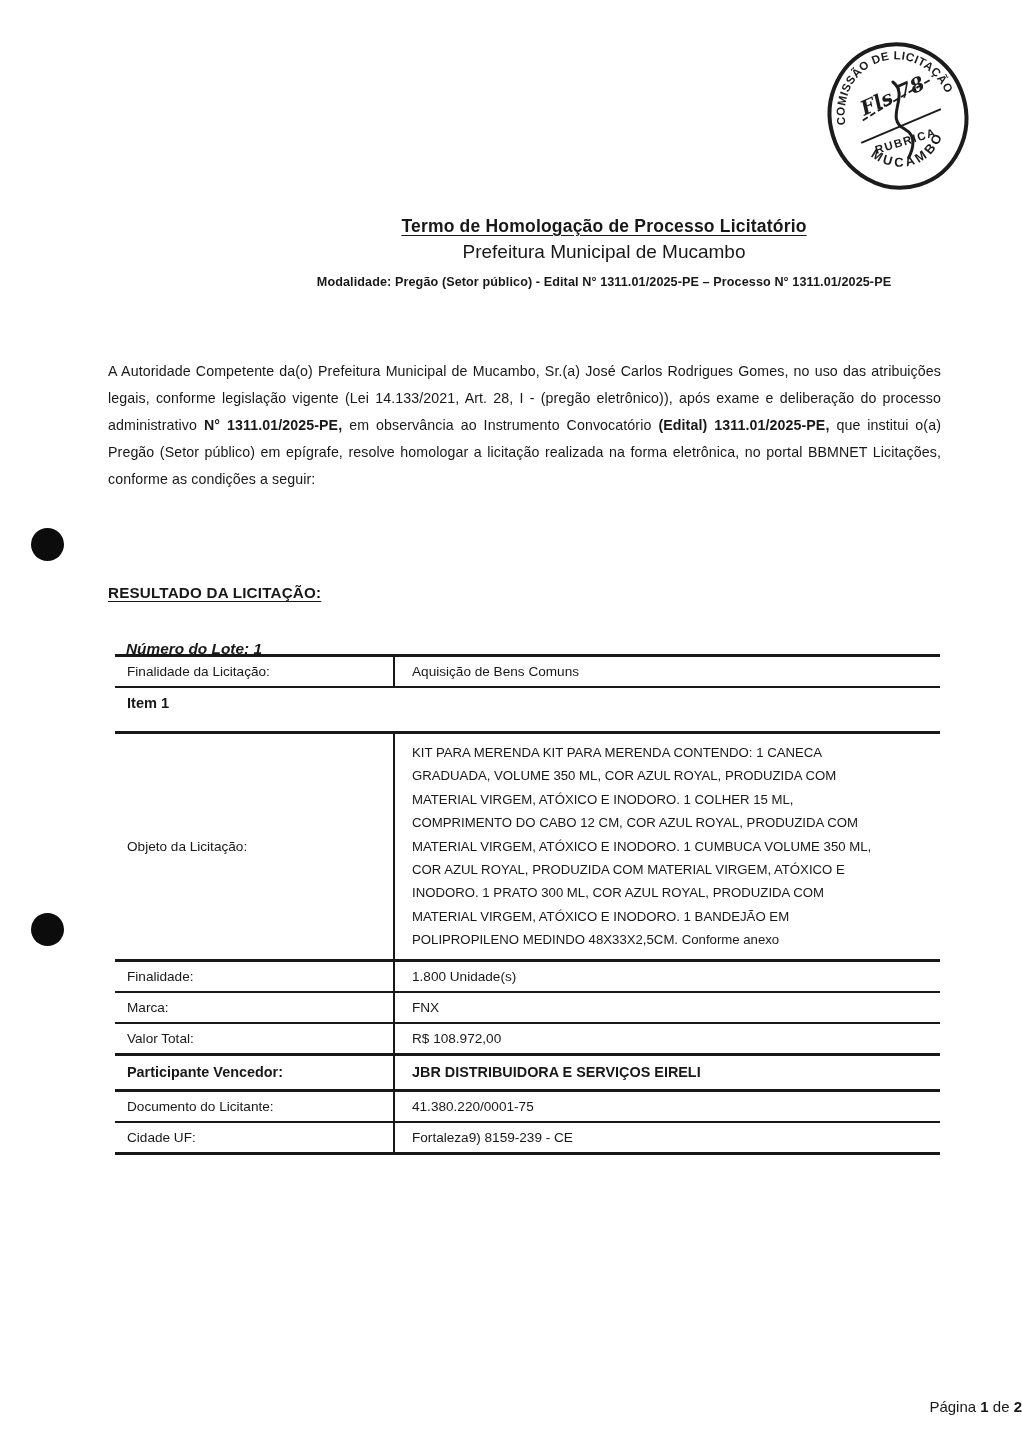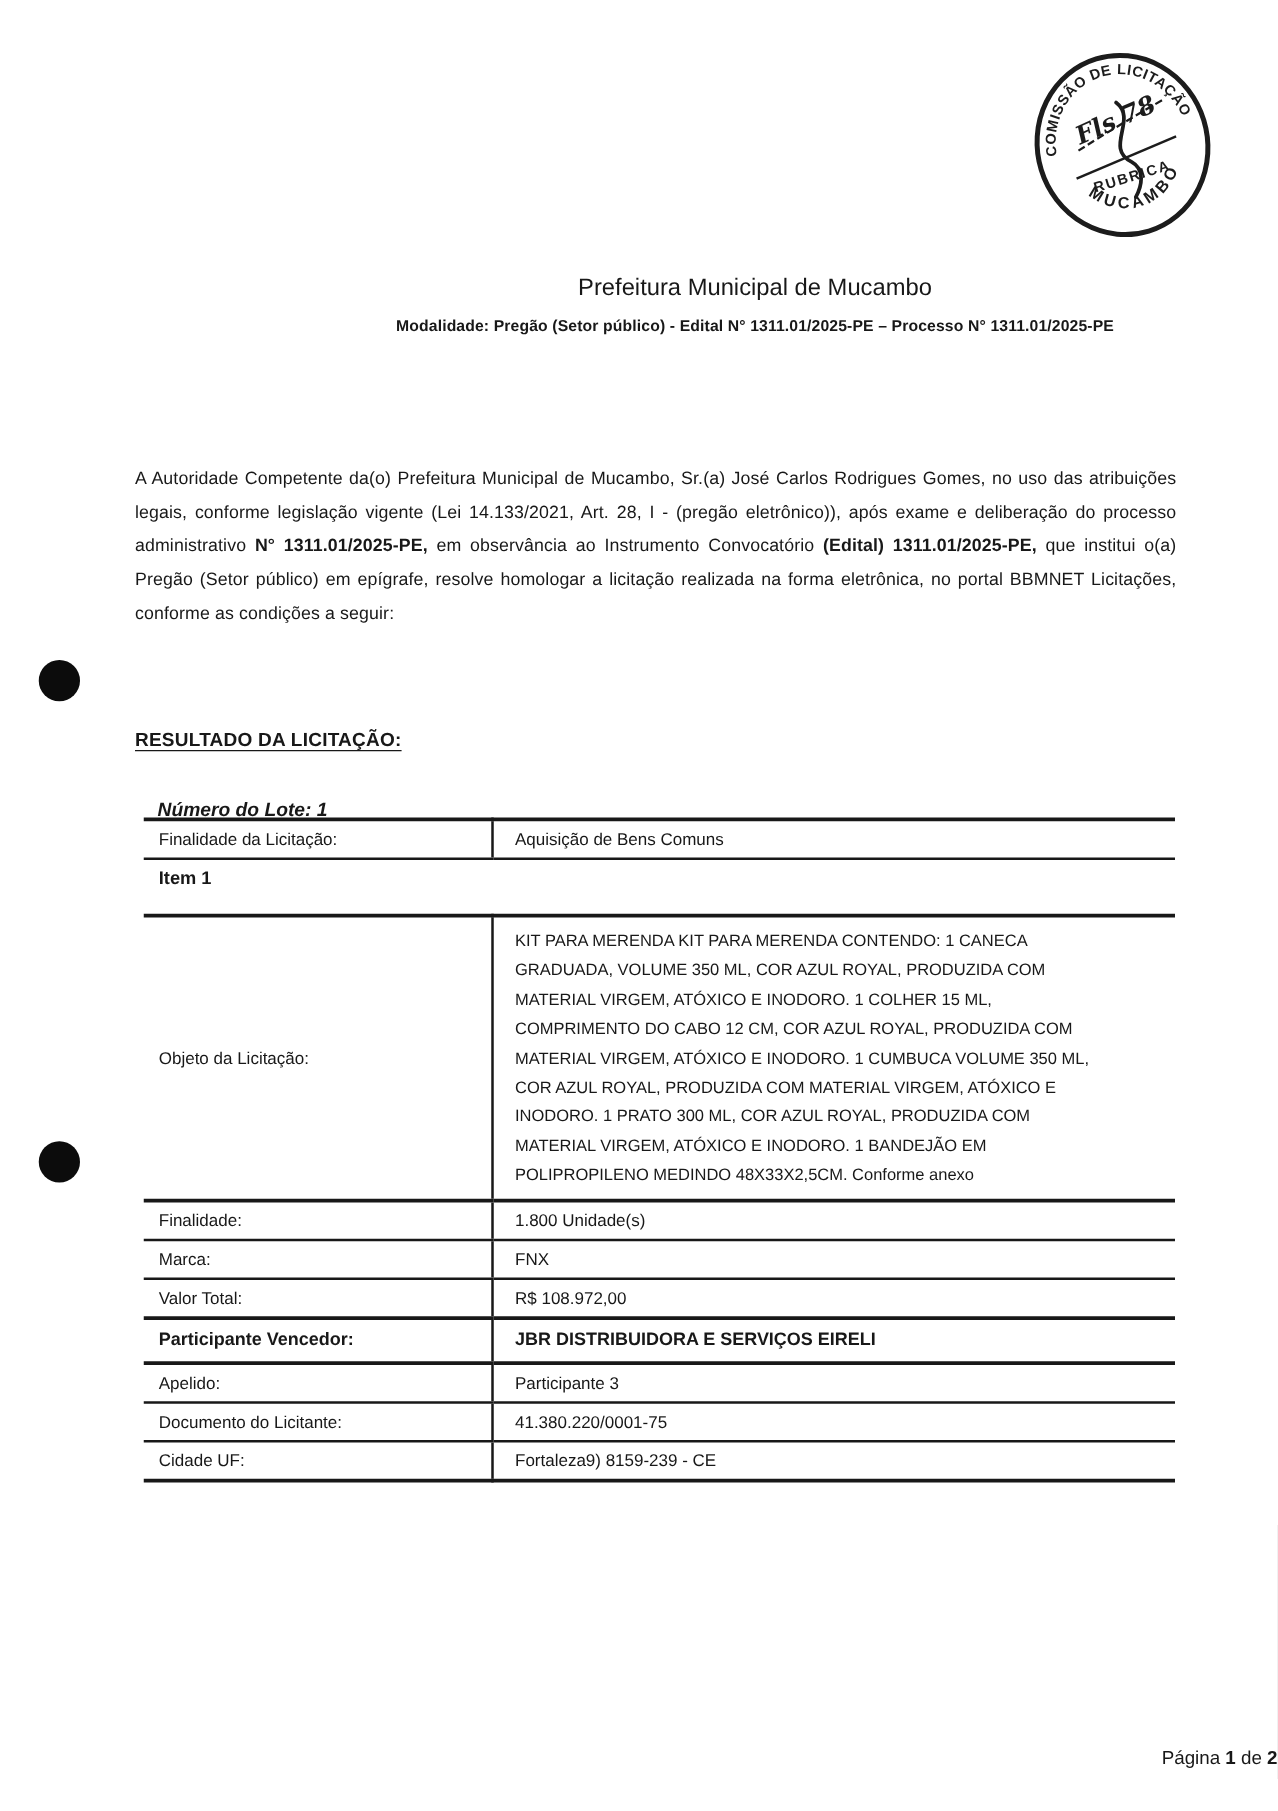--- a/index.html
+++ b/index.html
@@ -54,21 +54,21 @@
     margin:4px 0 0 0;
     font-size:19px;font-weight:400;
   }
   .doc-modality{
     margin:12px 0 0 0;
     font-size:12.6px;font-weight:bold;
     letter-spacing:.1px;
   }
   
   .intro{
-    position:absolute;left:108px;top:356px;width:833px;
+    position:absolute;left:108px;top:344px;width:833px;
     font-size:14.2px;line-height:27px;
     text-align:justify;
     letter-spacing:.1px;
   }
   
   .result-heading{
     position:absolute;left:108px;top:584px;
     font-size:15.2px;font-weight:bold;
     text-decoration:underline;
     text-underline-offset:3px;
@@ -147,20 +147,21 @@
       <line x1="38" y1="103" x2="124" y2="94" stroke="#1c1c1c" stroke-width="2"></line>
       <text x="81" y="118" font-size="11.5" text-anchor="middle" letter-spacing="1.5">RUBRICA</text>
       <path d="M86,54 C 99,72 66,86 84,103 C 93,112 86,124 79,131" fill="none" stroke="#1c1c1c" stroke-width="3" stroke-linecap="round"></path>
     </g>
   </svg>
 
   <div class="punch-dot dot-1"></div>
   <div class="punch-dot dot-2"></div>
 
   <div class="doc-header">
+    <h1 class="doc-title">Termo de Homologação de Processo Licitatório</h1>
     <h2 class="doc-subtitle">Prefeitura Municipal de Mucambo</h2>
     <div class="doc-modality">Modalidade: Pregão (Setor público) - Edital N° 1311.01/2025-PE – Processo N° 1311.01/2025-PE</div>
   </div>
 
   <p class="intro"><span>A Autoridade Competente da(o) Prefeitura Municipal de Mucambo, Sr.(a) José Carlos Rodrigues Gomes, no uso das atribuições legais, conforme legislação vigente (Lei 14.133/2021, Art. 28, I - (pregão eletrônico)), após exame e deliberação do processo administrativo </span><b>N° 1311.01/2025-PE,</b><span> em observância ao Instrumento Convocatório </span><b>(Edital) 1311.01/2025-PE,</b><span> que institui o(a) Pregão (Setor público) em epígrafe, resolve homologar a licitação realizada na forma eletrônica, no portal BBMNET Licitações, conforme as condições a seguir:</span></p>
 
   <div class="result-heading">RESULTADO DA LICITAÇÃO:</div>
   <div class="lot-title">Número do Lote: 1</div>
 
   <table class="result-table">
@@ -194,24 +195,20 @@
         </tr>
         <tr>
           <td class="row-label">Valor Total:</td>
           <td class="row-value">R$ 108.972,00</td>
         </tr>
         <tr class="row-winner">
           <td class="row-label">Participante Vencedor:</td>
           <td class="row-value">JBR DISTRIBUIDORA E SERVIÇOS EIRELI</td>
         </tr>
         <tr>
-          <td class="row-label">Apelido:</td>
-          <td class="row-value">Participante 3</td>
-        </tr>
-        <tr>
           <td class="row-label">Documento do Licitante:</td>
           <td class="row-value">41.380.220/0001-75</td>
         </tr>
         <tr>
           <td class="row-label">Cidade UF:</td>
           <td class="row-value">Fortaleza9) 8159-239 - CE</td>
         </tr>
       </tbody>
   </table>
 

